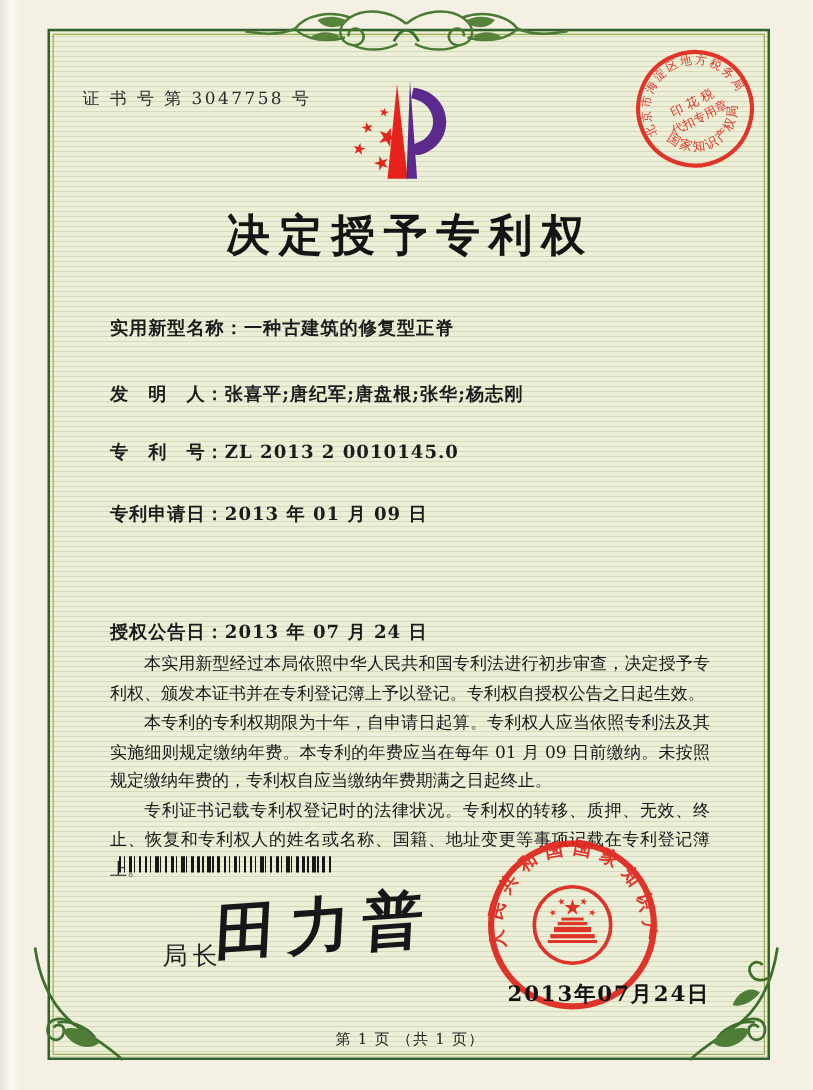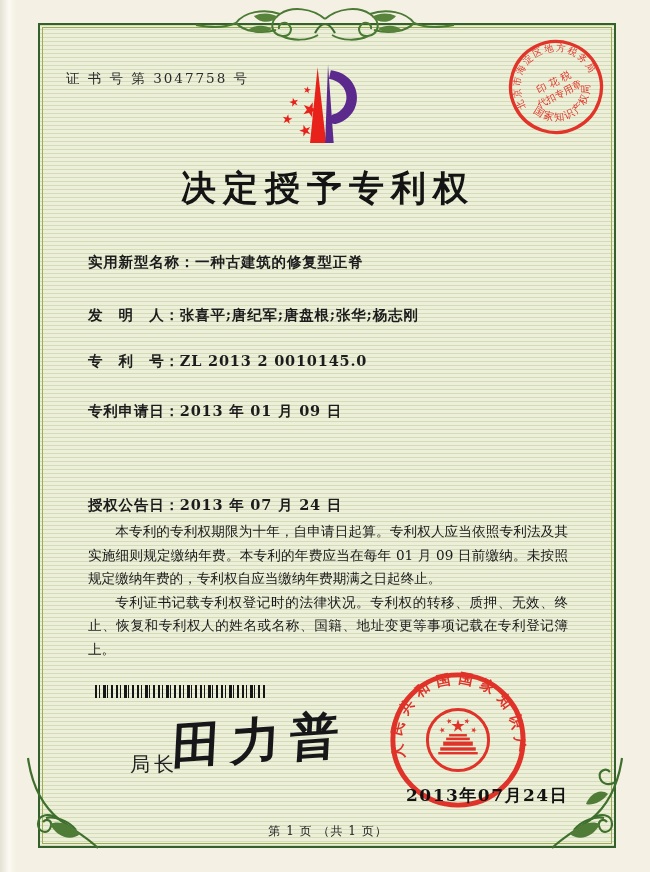--- a/index.html
+++ b/index.html
@@ -160,20 +160,21 @@
 
     <div class="title">决定授予专利权</div>
 
     <div class="field-row f0"><span>实用新型名称：</span><span>一种古建筑的修复型正脊</span></div>
     <div class="field-row f1"><span>发　明　人：</span><span>张喜平;唐纪军;唐盘根;张华;杨志刚</span></div>
     <div class="field-row f2"><span>专　利　号：</span><span>ZL 2013 2 0010145.0</span></div>
     <div class="field-row f3"><span>专利申请日：</span><span>2013 年 01 月 09 日</span></div>
     <div class="field-row f5"><span>授权公告日：</span><span>2013 年 07 月 24 日</span></div>
 
     <div class="paragraphs">
+      <p>本实用新型经过本局依照中华人民共和国专利法进行初步审查，决定授予专利权、颁发本证书并在专利登记簿上予以登记。专利权自授权公告之日起生效。</p>
       <p>本专利的专利权期限为十年，自申请日起算。专利权人应当依照专利法及其实施细则规定缴纳年费。本专利的年费应当在每年 01 月 09 日前缴纳。未按照规定缴纳年费的，专利权自应当缴纳年费期满之日起终止。</p>
       <p>专利证书记载专利权登记时的法律状况。专利权的转移、质押、无效、终止、恢复和专利权人的姓名或名称、国籍、地址变更等事项记载在专利登记簿上。</p>
     </div>
 
     <div class="barcode"></div>
 
     <div class="sig-title">局长</div>
     <div class="sig-name">田力普</div>
 
     <svg class="seal-cnipa" viewBox="-75 -75 150 150">

